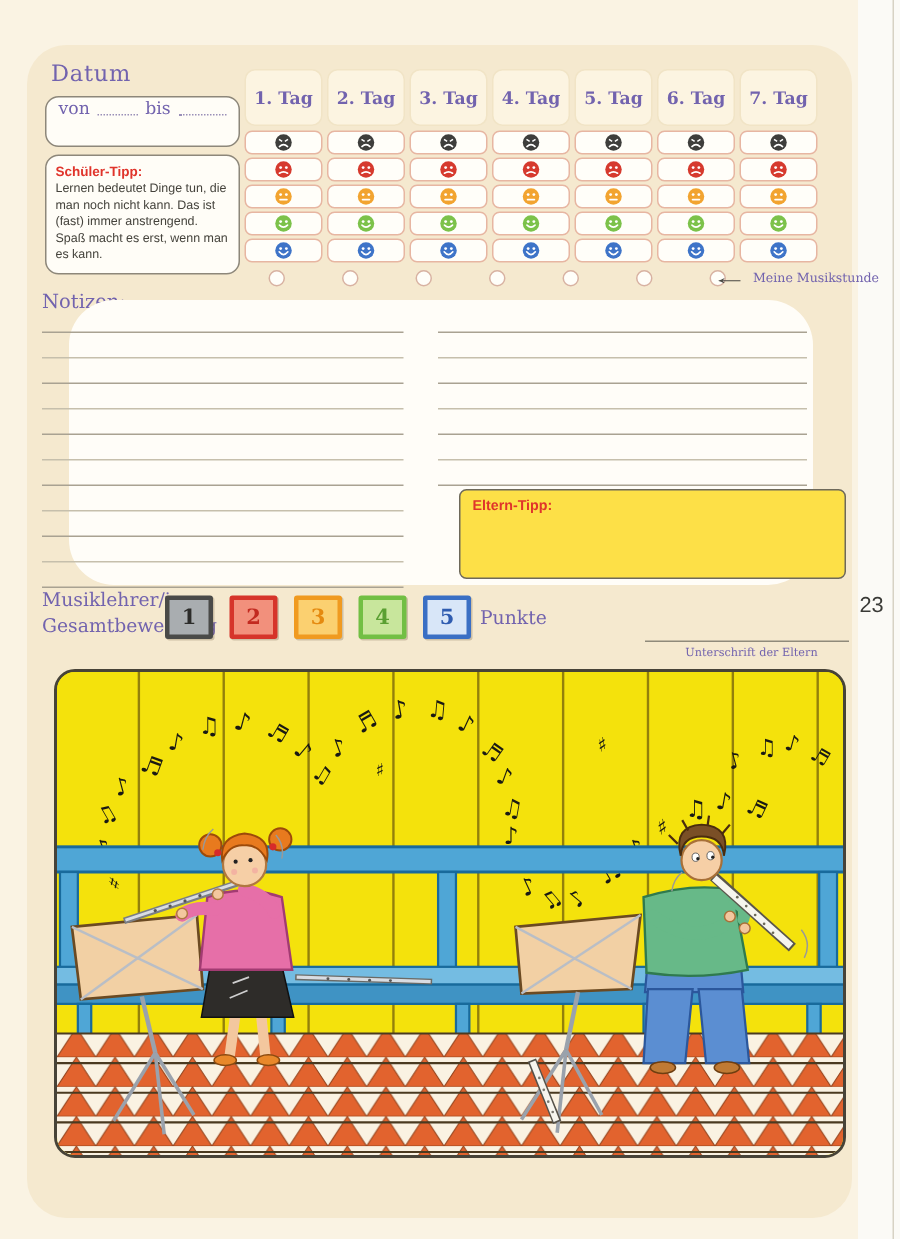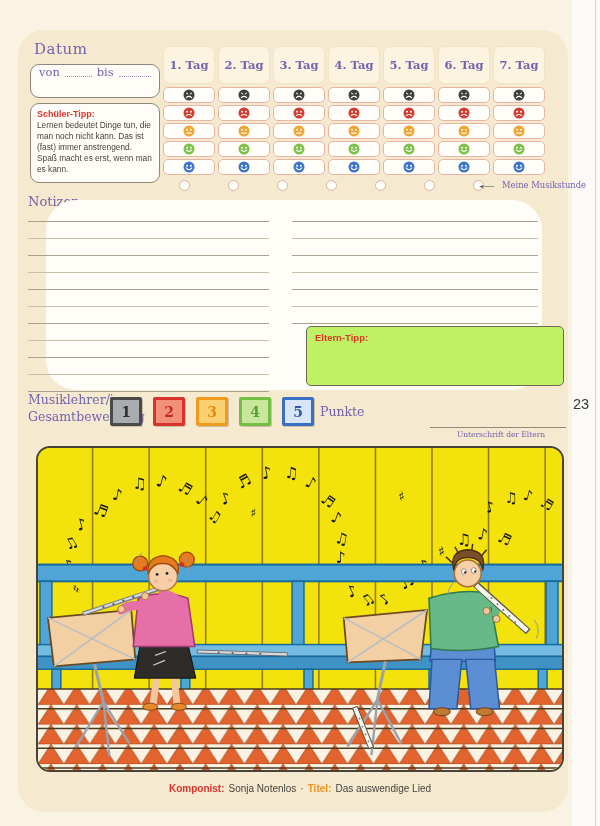--- a/index.html
+++ b/index.html
@@ -37,21 +37,21 @@
   #lesson-arrow{left:474px;top:177px;font-size:13px;color:#4a4842;transform:scaleX(1.9);transform-origin:left center;}
   #lesson-label{left:502px;top:180px;font-size:8.4px;}
 
   
   #notizen-label{left:28px;top:194px;font-size:13px;}
   #notes-blob{left:46px;top:200px;width:496px;height:190px;background:#fffdf8;border-radius:30px;}
   #lines-left{left:28px;top:205px;width:241px;}
   #lines-right{left:292px;top:205px;width:246px;}
   .rule-line{height:16px;border-bottom:1px solid #a9a292;}
   .rule-line.alt{border-bottom-color:#c6bfac;}
-  #eltern-box{left:306px;top:326px;width:258px;height:60px;background:#bef264;border:1.3px solid #6e695a;
+  #eltern-box{left:306px;top:326px;width:258px;height:60px;background:#fde047;border:1.3px solid #6e695a;
               border-radius:5px;padding:5px 8px;box-sizing:border-box;}
   #eltern-box .tip-title{font-size:9.5px;}
   #eltern-box .tip-body{font-size:9px;line-height:1.35;}
 
   
   #bewertung-label{left:28px;top:392px;font-size:12.5px;line-height:1.35;}
   #rating-boxes{left:110px;top:397px;display:flex;gap:11px;}
   .rating-box{width:26px;height:23px;border:3px solid;border-radius:2px;display:flex;align-items:center;
               justify-content:center;font-family:"DejaVu Serif",serif;font-weight:700;font-size:14px;
               box-shadow:1px 1px 0 rgba(90,70,40,.25);}
@@ -608,20 +608,13 @@
         <path d="M417,116 L411,110 M424,107 L420,100 M437,104 L438,97 M447,109 L452,103" stroke="#4a2c0e" stroke-width="1.5" fill="none"></path>
         <ellipse cx="429" cy="125" rx="2.4" ry="2.8" fill="#fff" stroke="#555" stroke-width="0.6"></ellipse>
         <ellipse cx="439" cy="124" rx="2.4" ry="2.8" fill="#fff" stroke="#555" stroke-width="0.6"></ellipse>
         <circle cx="430.5" cy="126" r="1.1" fill="#222"></circle>
           <circle cx="440.5" cy="125" r="1.1" fill="#222"></circle>
         <path d="M500,174 Q507,183 502,193 M420,135 Q414,140 413,148" stroke="#999" stroke-width="1" fill="none"></path>
       </g>
     </svg>
   </div>
 
-  <div class="abs" id="caption">
-    <span class="red-b">Komponist:</span>
-    <span>Sonja Notenlos</span>
-    <span>·</span>
-    <span class="orange-b">Titel:</span>
-    <span>Das auswendige Lied</span>
-  </div>
 </div>
 
 </body></html>

